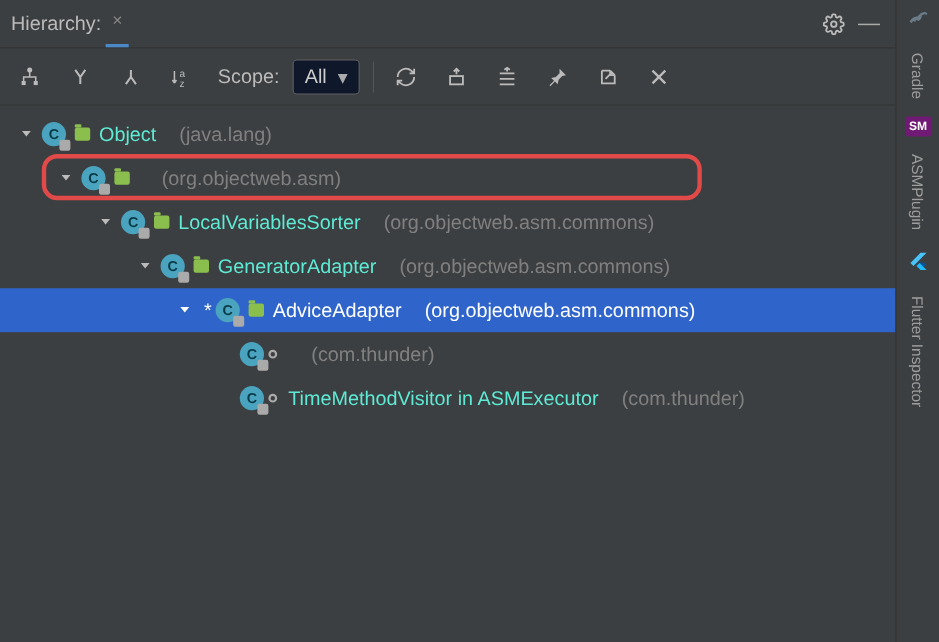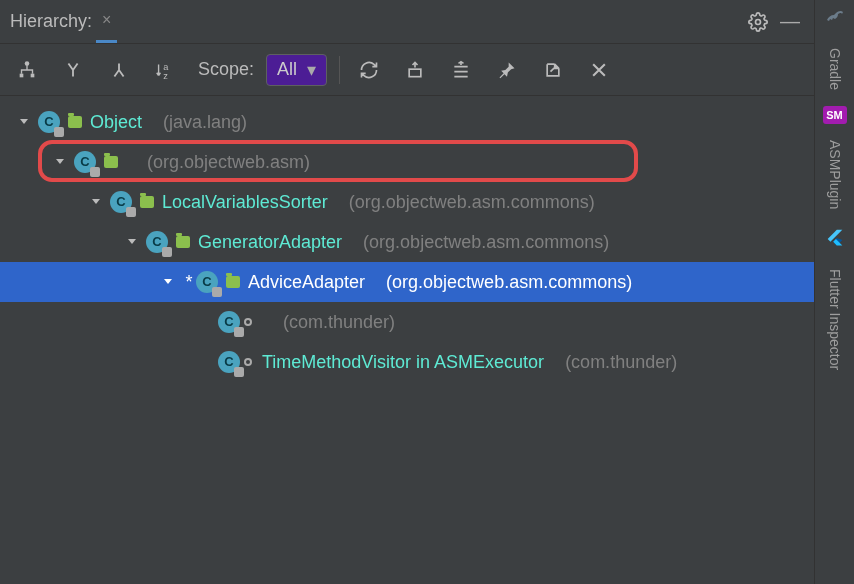--- a/index.html
+++ b/index.html
@@ -88,21 +88,21 @@
     border-radius: 4px;
   }
   .scope-label {
     font-size: 18px;
     color: #bbbbbb;
     margin-left: 4px;
     text-align: right;
   }
   .scope-combo {
     border: 1px solid #5e6060;
-    background: #4c1d95;
+    background: #0f172a;
     border-radius: 4px;
     padding: 4px 10px;
     display: flex;
     align-items: center;
     gap: 10px;
     cursor: pointer;
     color: #cccccc;
     font-size: 18px;
   }
   .scope-combo .caret {
@@ -353,21 +353,21 @@
     </div>
 </div>
 
 <div class="right-strip">
   <div class="vicon" style="color:#6b7c8a">
     <svg width="24" height="24" viewBox="0 0 24 24" fill="#6b7c8a">
         <path d="M20 6c-2-2-5-1-7 1l-2 2c-3 0-6 2-7 5l2 1 1-2 2 1 1-2 2 1c2-1 3-3 3-5l2-1c1 0 2 0 2 1z"></path>
       </svg>
   </div>
   <div class="vtab">Gradle</div>
-  <div class="vicon" style="background:#a21caf;color:#fff;font-size:11px;font-weight:bold;border-radius:3px;width:24px;height:18px;">SM</div>
+  <div class="vicon" style="background:#701a75;color:#fff;font-size:11px;font-weight:bold;border-radius:3px;width:24px;height:18px;">SM</div>
   <div class="vtab">ASMPlugin</div>
   <div class="vicon">
     <svg width="22" height="22" viewBox="0 0 24 24">
         <path fill="#47c5fb" d="M14 2L4 12l3 3L20 2z"></path>
         <path fill="#00569e" d="M14 11l-4 4 4 4 6-6z"></path>
         <path fill="#1fbcfd" d="M10 15l4 4h6l-7-7z"></path>
       </svg>
   </div>
   <div class="vtab">Flutter Inspector</div>
 </div>

